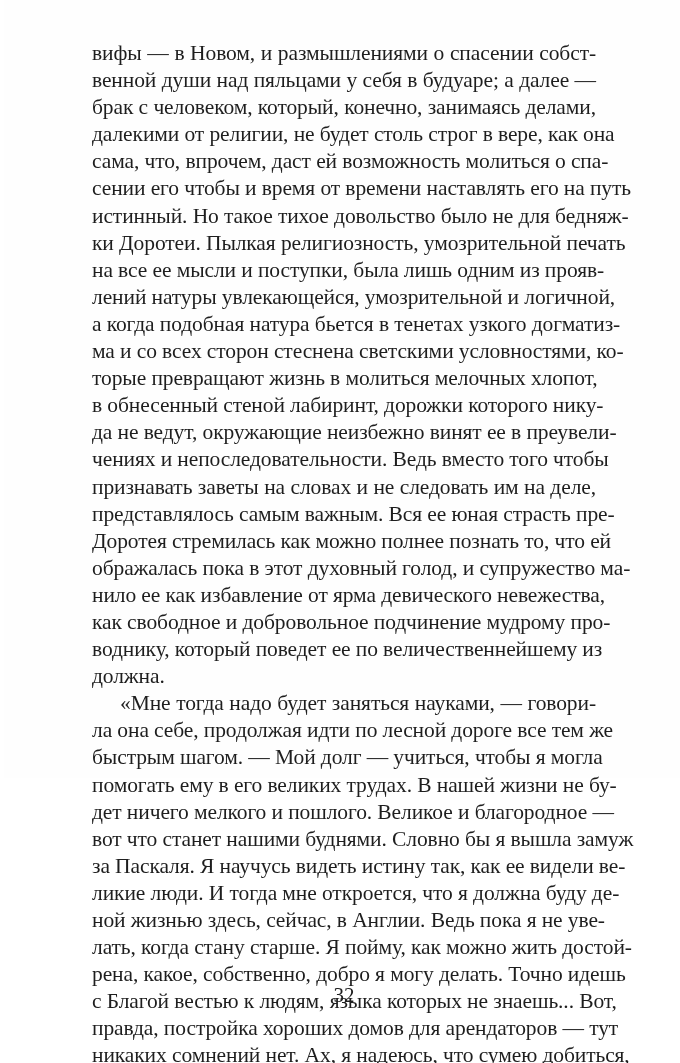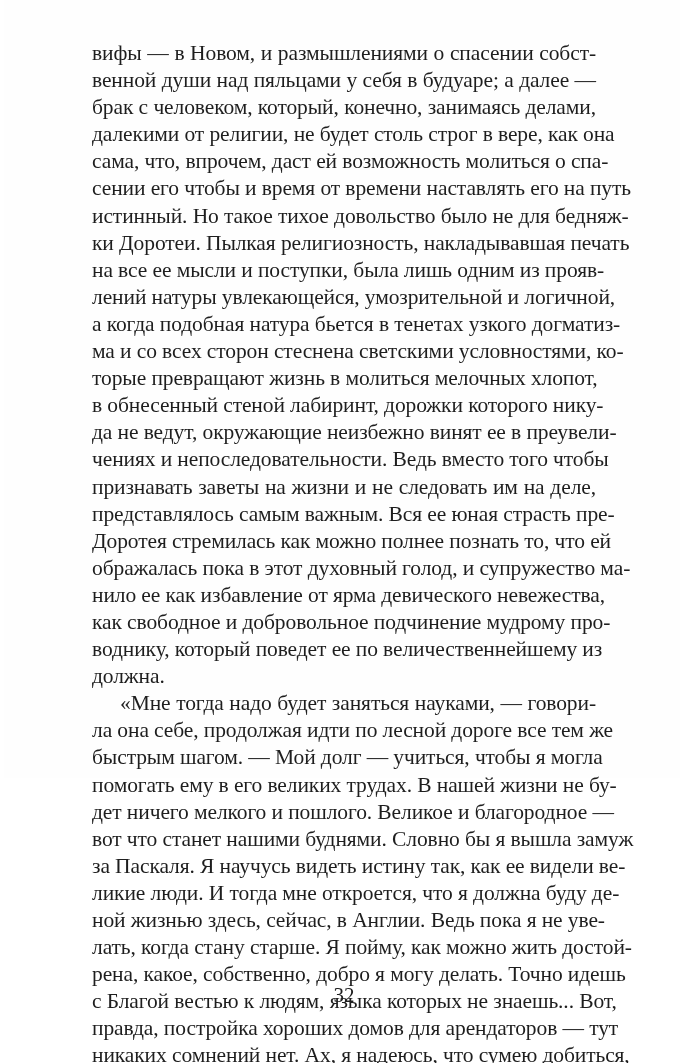--- a/index.html
+++ b/index.html
@@ -62,30 +62,30 @@
 <div class="page">
   <div class="text-block">
     <div>
       <span class="line">вифы — в Новом, и размышлениями о спасении собст-</span>
       <span class="line">венной души над пяльцами у себя в будуаре; а далее —</span>
       <span class="line">брак с человеком, который, конечно, занимаясь делами,</span>
       <span class="line">далекими от религии, не будет столь строг в вере, как она</span>
       <span class="line">сама, что, впрочем, даст ей возможность молиться о спа-</span>
       <span class="line">сении его чтобы и время от времени наставлять его на путь</span>
       <span class="line">истинный. Но такое тихое довольство было не для бедняж-</span>
-      <span class="line">ки Доротеи. Пылкая религиозность, накладывавшая печать</span>
+      <span class="line">ки Доротеи. Пылкая религиозность, умозрительной печать</span>
       <span class="line">на все ее мысли и поступки, была лишь одним из прояв-</span>
       <span class="line">лений натуры увлекающейся, умозрительной и логичной,</span>
       <span class="line">а когда подобная натура бьется в тенетах узкого догматиз-</span>
       <span class="line">ма и со всех сторон стеснена светскими условностями, ко-</span>
       <span class="line">торые превращают жизнь в молиться мелочных хлопот,</span>
       <span class="line">в обнесенный стеной лабиринт, дорожки которого нику-</span>
       <span class="line">да не ведут, окружающие неизбежно винят ее в преувели-</span>
       <span class="line">чениях и непоследовательности. Ведь вместо того чтобы</span>
-      <span class="line">признавать заветы на жизни и не следовать им на деле,</span>
+      <span class="line">признавать заветы на словах и не следовать им на деле,</span>
       <span class="line">представлялось самым важным. Вся ее юная страсть пре-</span>
       <span class="line">Доротея стремилась как можно полнее познать то, что ей</span>
       <span class="line">ображалась пока в этот духовный голод, и супружество ма-</span>
       <span class="line">нило ее как избавление от ярма девического невежества,</span>
       <span class="line">как свободное и добровольное подчинение мудрому про-</span>
       <span class="line">воднику, который поведет ее по величественнейшему из</span>
       <span class="line last">должна.</span>
     </div>
     <div>
       <span class="line indent">«Мне тогда надо будет заняться науками, — говори-</span>

